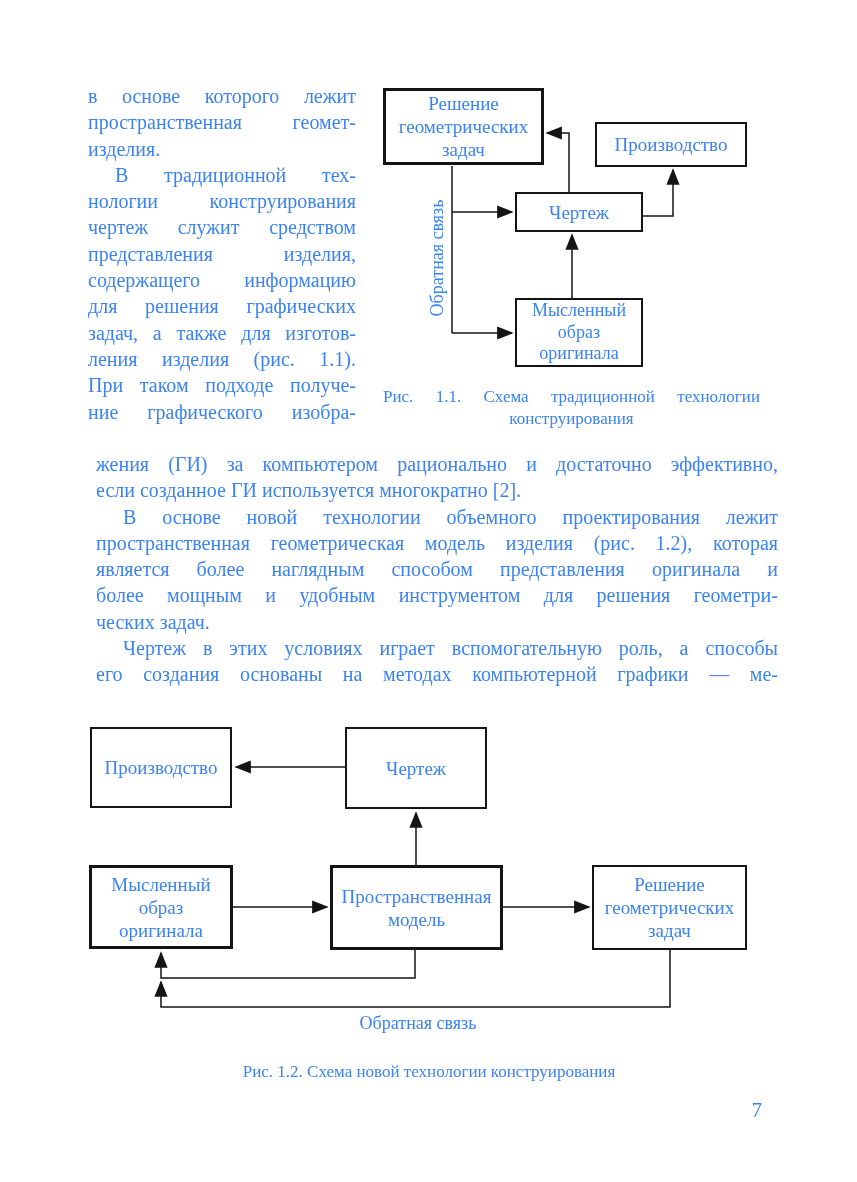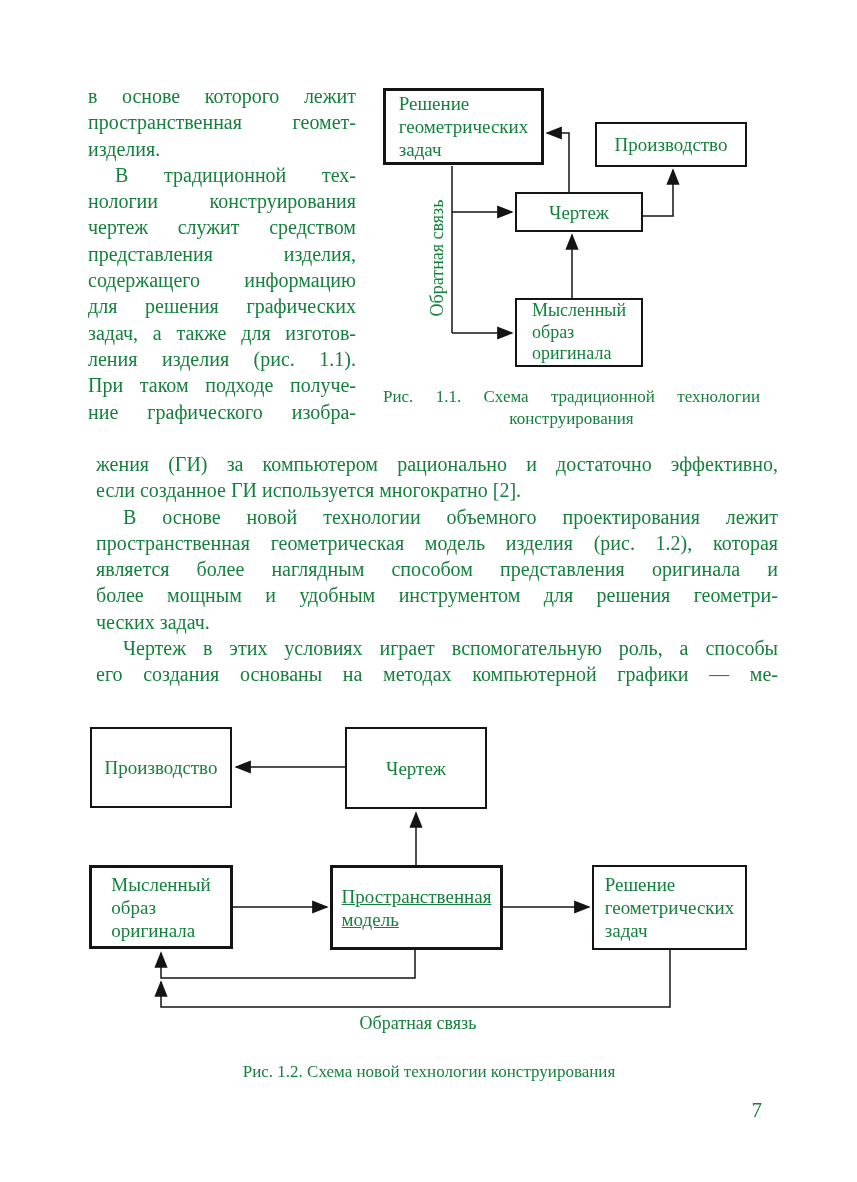--- a/index.html
+++ b/index.html
@@ -1,19 +1,19 @@
 <!DOCTYPE html>
 <html><head>
 <meta charset="utf-8">
 <style>
   html,body { margin:0; padding:0; }
   body { background:#ffffff; }
   .page {
     position:relative; width:857px; height:1182px;
-    background:#ffffff; color:#15803d;
+    background:#ffffff; color:#3b82f6;
     font-family:"Liberation Serif", serif;
     overflow:hidden;
   }
   
   .textblock { position:absolute; }
   .textblock.col  { left:88px; top:83px;  width:268px; }
   .textblock.full { left:88px; top:451px; width:682px;margin-left:8px; }
   .tline {
     font-size:20px; line-height:26.3px;
     text-align:justify; text-align-last:justify;
@@ -24,21 +24,21 @@
 
   
   .fig { position:absolute; }
   .fig1 { left:383px; top:88px; width:387px; height:287px; }
   .fig2 { left:89px;  top:725px; width:658px; height:312px; }
   .fig svg { position:absolute; left:0; top:0; pointer-events:none; }
   .fbox {
     position:absolute; box-sizing:border-box;
     border:2px solid #141414; background:#fff;
     display:flex; align-items:center; justify-content:center;
-    text-align:left; white-space:pre-line;
+    text-align:center; white-space:pre-line;
     font-size:19px; line-height:23px;
   }
   .bw25 { border-width:2.5px; }
   .bw3  { border-width:3px; }
 
   .vlabel {
     position:absolute; left:-12px; top:159px; width:132px; height:22px;
     line-height:22px; text-align:center; font-size:18px;
     transform:rotate(-90deg);
   }
@@ -139,21 +139,21 @@
         <path d="M414 182 H500" marker-end="url(#ah2)"></path>
         <path d="M326 225 V253 H72 V228" marker-end="url(#ah2)"></path>
         <path d="M581 225 V282 H72 V257" marker-end="url(#ah2)"></path>
       </g>
     </svg>
     <div class="fbox bw25" style="left:1px;   top:2px;   width:142px; height:81px;">Производство</div>
     <div class="fbox bw25" style="left:256px; top:2px;   width:142px; height:82px;">Чертеж</div>
     <div class="fbox bw3" style="left:0;     top:140px; width:144px; height:84px;">Мысленный
 образ
 оригинала</div>
-    <div class="fbox bw3" style="left:241px; top:140px; width:173px; height:85px;text-decoration:underline;">Пространственная
+    <div class="fbox bw3" style="left:241px; top:140px; width:173px; height:85px;">Пространственная
 модель</div>
     <div class="fbox bw25" style="left:503px; top:140px; width:155px; height:85px;">Решение
 геометрических
 задач</div>
     <div class="fig2-label">Обратная связь</div>
   </div>
 
   <div class="caption2">Рис. 1.2. Схема новой технологии конструирования</div>
 
   <div class="pagenum">7</div>

